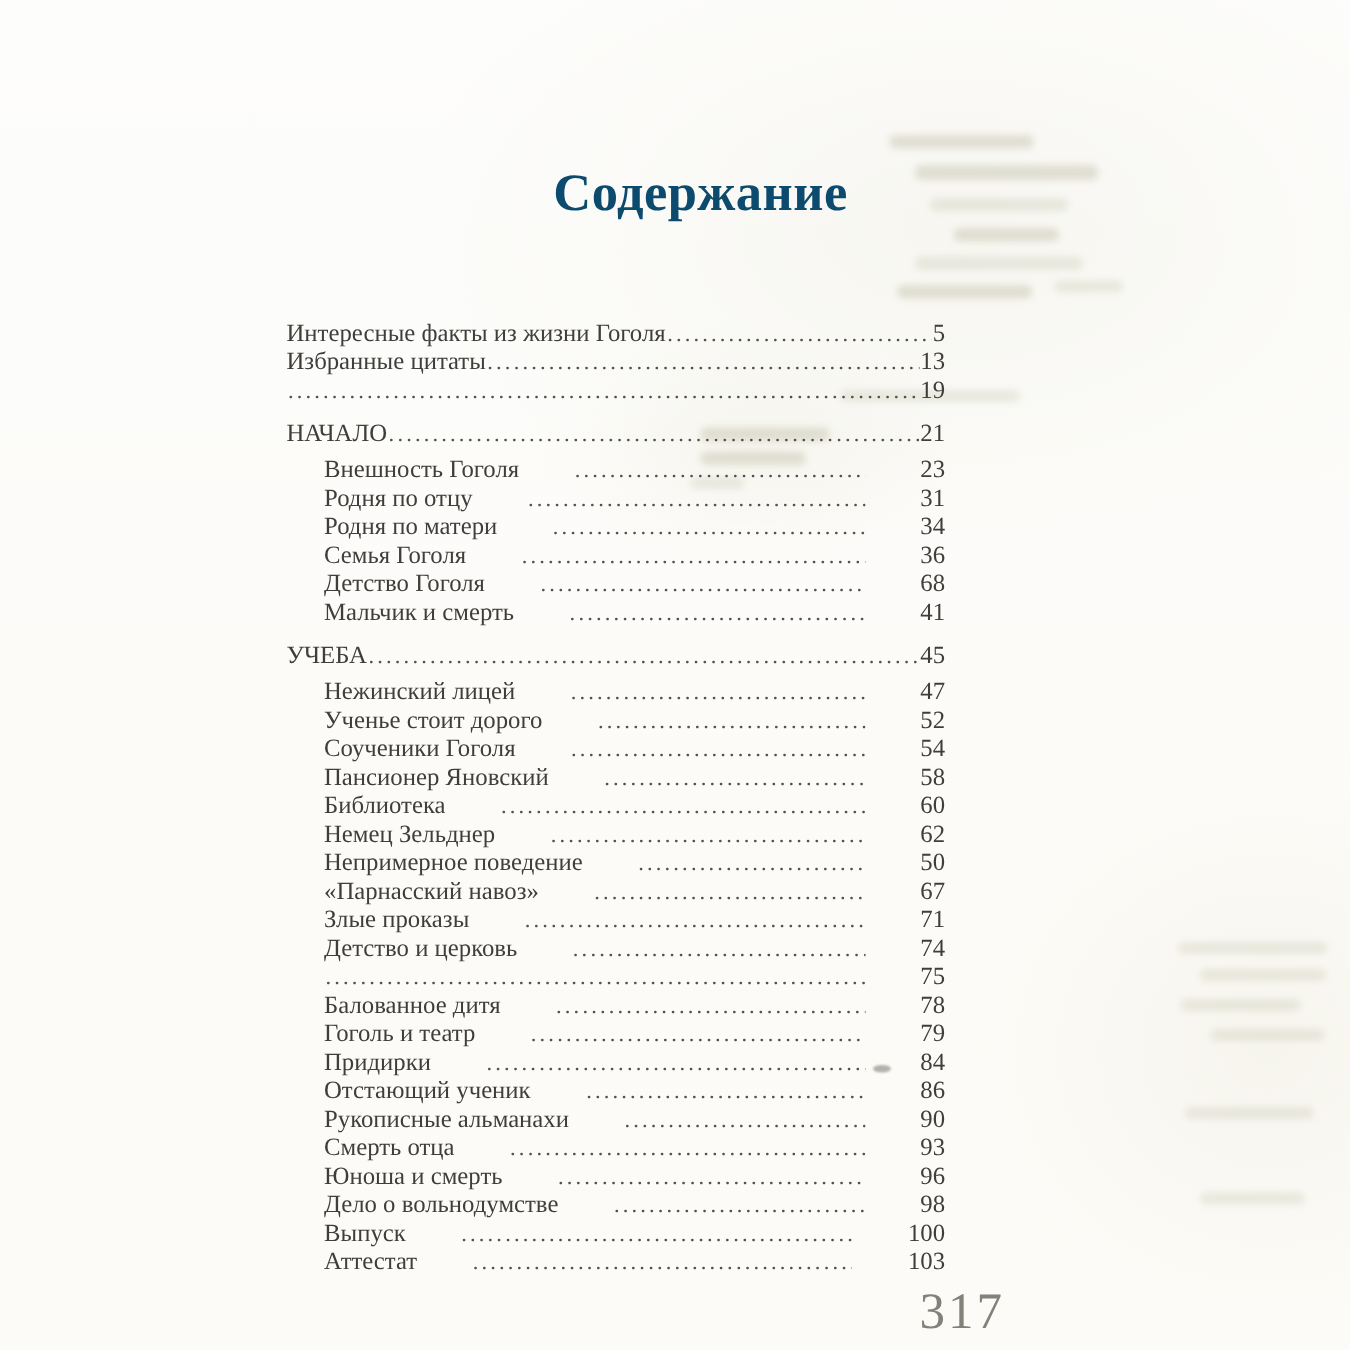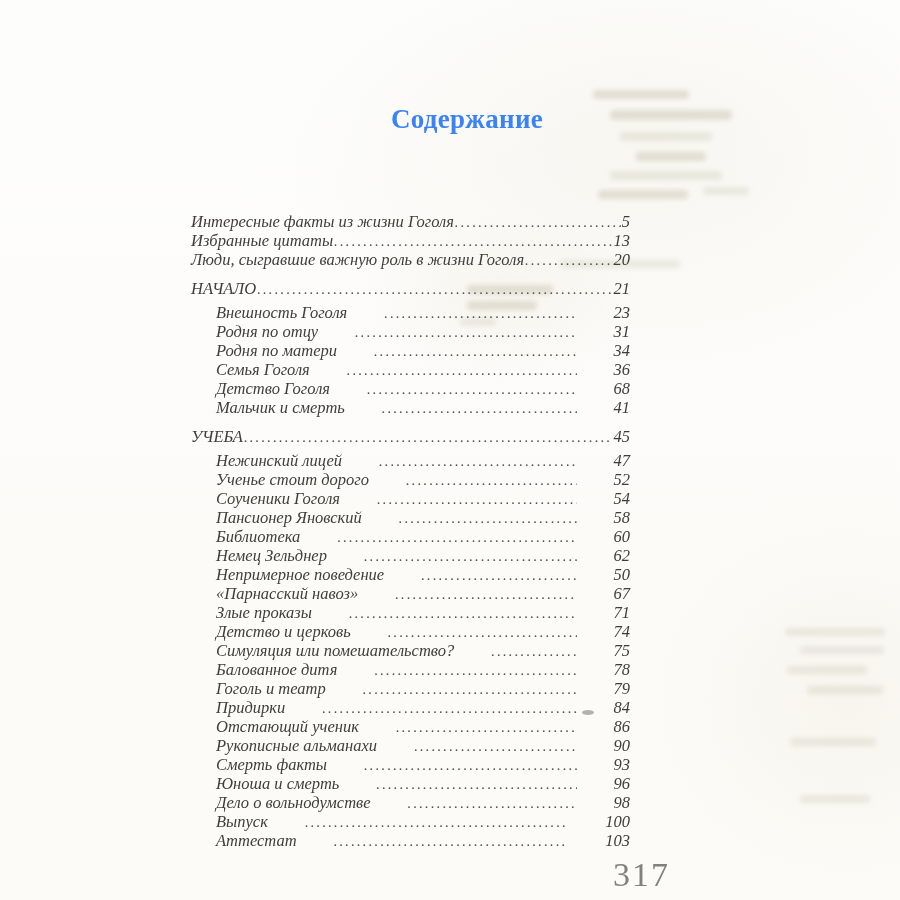--- a/index.html
+++ b/index.html
@@ -33,41 +33,40 @@
     background: rgba(120,118,110,0.55);
     filter: blur(0.6px);
   }
 
   .page-title {
     position: absolute;
     top: 86px;
     left: 190px;
     width: 554px;
     text-align: center;
-    font-size: 27px;
+    font-size: 35px;
     font-weight: bold;
     letter-spacing: 0.3px;
-    color: #3b82f6;
+    color: #0c4a6e;
   }
 
   .toc {
     position: absolute;
     top: 212px;
     left: 191px;
     width: 439px;
     font-size: 16.5px;
     color: #403e3a;
   }
   .toc-row {
     display: flex;
     align-items: baseline;
     line-height: 19px;
     height: 19px;
     white-space: nowrap;
-    font-style: italic;
   }
   .toc-row.section {
     margin-top: 10px;
     margin-bottom: 5px;
   }
   .toc-row.indent-1 { padding-left: 25px; gap: 36px; }
   .toc-label { flex: 0 0 auto; }
   .toc-dots {
     flex: 1 1 auto;
     overflow: hidden;
@@ -119,23 +118,22 @@
       <span class="toc-label">Интересные факты из жизни Гоголя</span>
       <span class="toc-dots">........................................................................................................................</span>
       <span class="toc-page">5</span>
     </div>
     <div class="toc-row indent-0">
       <span class="toc-label">Избранные цитаты</span>
       <span class="toc-dots">........................................................................................................................</span>
       <span class="toc-page">13</span>
     </div>
     <div class="toc-row indent-0">
-      <span class="toc-label">Люди, сыгравшие важную роль в жизни Гоголя</span>
-      <span class="toc-dots">........................................................................................................................</span>
-      <span class="toc-page">20</span>
+      <span class="toc-dots">........................................................................................................................</span>
+      <span class="toc-page">19</span>
     </div>
     <div class="toc-row indent-0 section">
       <span class="toc-label">НАЧАЛО</span>
       <span class="toc-dots">........................................................................................................................</span>
       <span class="toc-page">21</span>
     </div>
     <div class="toc-row indent-1">
       <span class="toc-label">Внешность Гоголя</span>
       <span class="toc-dots">........................................................................................................................</span>
       <span class="toc-page">23</span>
@@ -214,21 +212,20 @@
       <span class="toc-label">Злые проказы</span>
       <span class="toc-dots">........................................................................................................................</span>
       <span class="toc-page">71</span>
     </div>
     <div class="toc-row indent-1">
       <span class="toc-label">Детство и церковь</span>
       <span class="toc-dots">........................................................................................................................</span>
       <span class="toc-page">74</span>
     </div>
     <div class="toc-row indent-1">
-      <span class="toc-label">Симуляция или помешательство?</span>
       <span class="toc-dots">........................................................................................................................</span>
       <span class="toc-page">75</span>
     </div>
     <div class="toc-row indent-1">
       <span class="toc-label">Балованное дитя</span>
       <span class="toc-dots">........................................................................................................................</span>
       <span class="toc-page">78</span>
     </div>
     <div class="toc-row indent-1">
       <span class="toc-label">Гоголь и театр</span>
@@ -244,21 +241,21 @@
       <span class="toc-label">Отстающий ученик</span>
       <span class="toc-dots">........................................................................................................................</span>
       <span class="toc-page">86</span>
     </div>
     <div class="toc-row indent-1">
       <span class="toc-label">Рукописные альманахи</span>
       <span class="toc-dots">........................................................................................................................</span>
       <span class="toc-page">90</span>
     </div>
     <div class="toc-row indent-1">
-      <span class="toc-label">Смерть факты</span>
+      <span class="toc-label">Смерть отца</span>
       <span class="toc-dots">........................................................................................................................</span>
       <span class="toc-page">93</span>
     </div>
     <div class="toc-row indent-1">
       <span class="toc-label">Юноша и смерть</span>
       <span class="toc-dots">........................................................................................................................</span>
       <span class="toc-page">96</span>
     </div>
     <div class="toc-row indent-1">
       <span class="toc-label">Дело о вольнодумстве</span>

